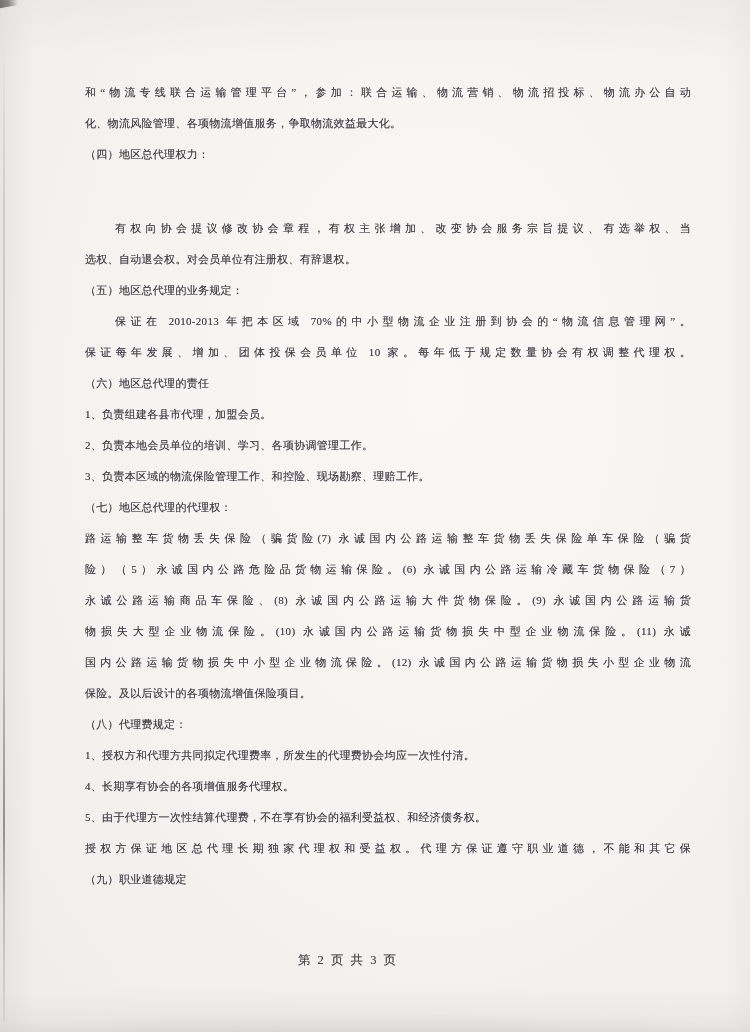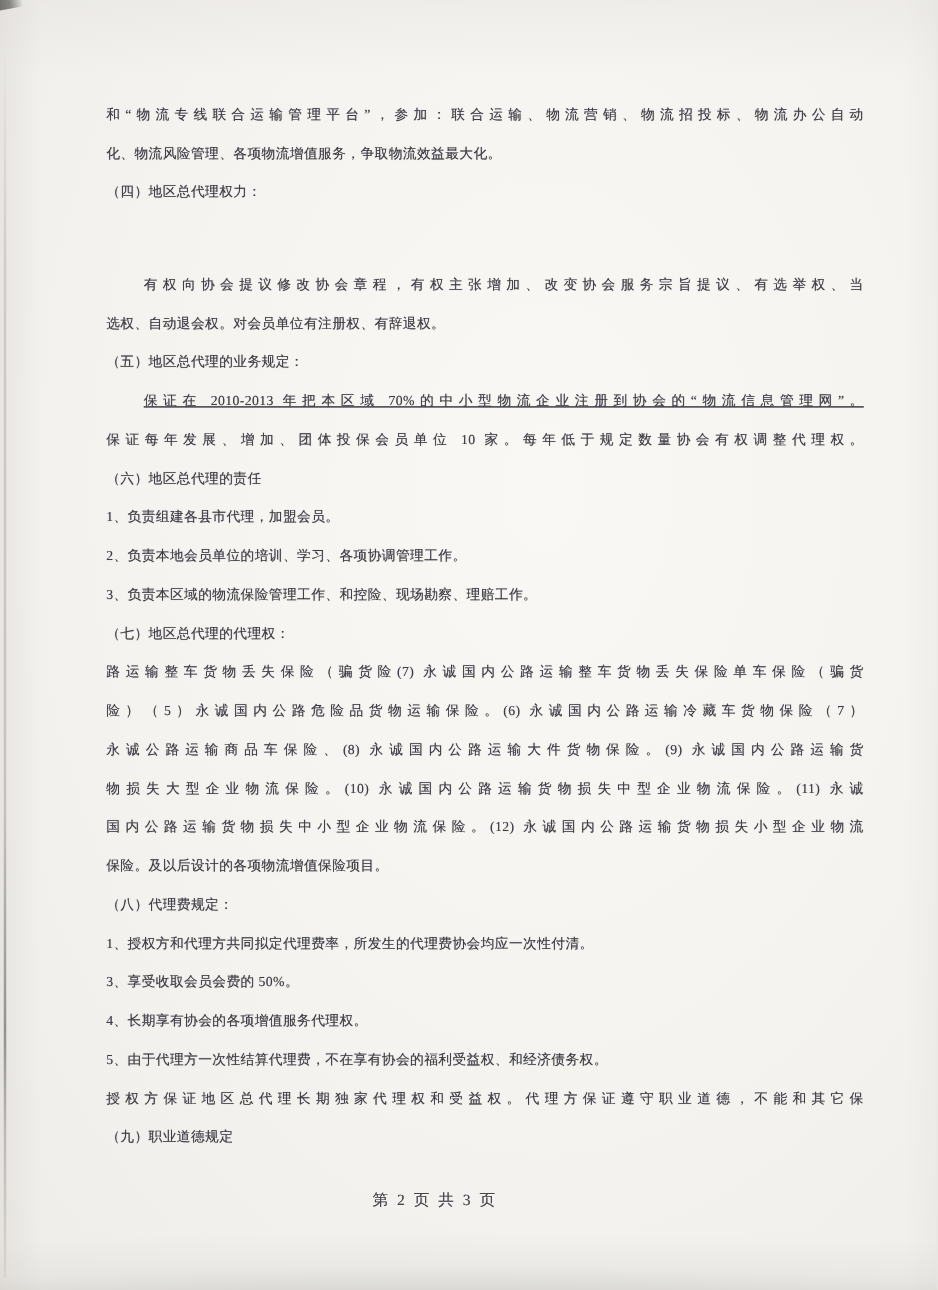--- a/index.html
+++ b/index.html
@@ -100,36 +100,35 @@
 <div class="scan">
   <div class="corner-mark"></div>
   <div class="edge-line"></div>
   <div class="textcol">
       <div class="line j">和“物流专线联合运输管理平台”，参加：联合运输、物流营销、物流招投标、物流办公自动</div>
       <div class="line">化、物流风险管理、各项物流增值服务，争取物流效益最大化。</div>
       <div class="line">（四）地区总代理权力：</div>
       <div class="line j" style="padding-left: 30px; margin-top: 43px;">有权向协会提议修改协会章程，有权主张增加、改变协会服务宗旨提议、有选举权、当</div>
       <div class="line">选权、自动退会权。对会员单位有注册权、有辞退权。</div>
       <div class="line">（五）地区总代理的业务规定：</div>
-      <div class="line j" style="padding-left: 30px; text-decoration: underline;">保证在 2010-2013 年把本区域 70%的中小型物流企业注册到协会的“物流信息管理网”。</div>
+      <div class="line j" style="padding-left: 30px;">保证在 2010-2013 年把本区域 70%的中小型物流企业注册到协会的“物流信息管理网”。</div>
       <div class="line j">保证每年发展、增加、团体投保会员单位 10 家。每年低于规定数量协会有权调整代理权。</div>
       <div class="line">（六）地区总代理的责任</div>
       <div class="line">1、负责组建各县市代理，加盟会员。</div>
       <div class="line">2、负责本地会员单位的培训、学习、各项协调管理工作。</div>
       <div class="line">3、负责本区域的物流保险管理工作、和控险、现场勘察、理赔工作。</div>
       <div class="line">（七）地区总代理的代理权：</div>
       <div class="line j">路运输整车货物丢失保险（骗货险(7) 永诚国内公路运输整车货物丢失保险单车保险（骗货</div>
       <div class="line j">险）（5）永诚国内公路危险品货物运输保险。(6) 永诚国内公路运输冷藏车货物保险（7）</div>
       <div class="line j">永诚公路运输商品车保险、(8) 永诚国内公路运输大件货物保险。(9) 永诚国内公路运输货</div>
       <div class="line j">物损失大型企业物流保险。(10) 永诚国内公路运输货物损失中型企业物流保险。(11) 永诚</div>
       <div class="line j">国内公路运输货物损失中小型企业物流保险。(12) 永诚国内公路运输货物损失小型企业物流</div>
       <div class="line">保险。及以后设计的各项物流增值保险项目。</div>
       <div class="line">（八）代理费规定：</div>
       <div class="line">1、授权方和代理方共同拟定代理费率，所发生的代理费协会均应一次性付清。</div>
-      <div class="line">3、享受收取会员会费的 50%。</div>
       <div class="line">4、长期享有协会的各项增值服务代理权。</div>
       <div class="line">5、由于代理方一次性结算代理费，不在享有协会的福利受益权、和经济债务权。</div>
       <div class="line j">授权方保证地区总代理长期独家代理权和受益权。代理方保证遵守职业道德，不能和其它保</div>
       <div class="line">（九）职业道德规定</div>
     </div>
   <div class="footer">第 2 页 共 3 页</div>
   <div class="bottom-shadow"></div>
 </div>
 
 </body></html>

